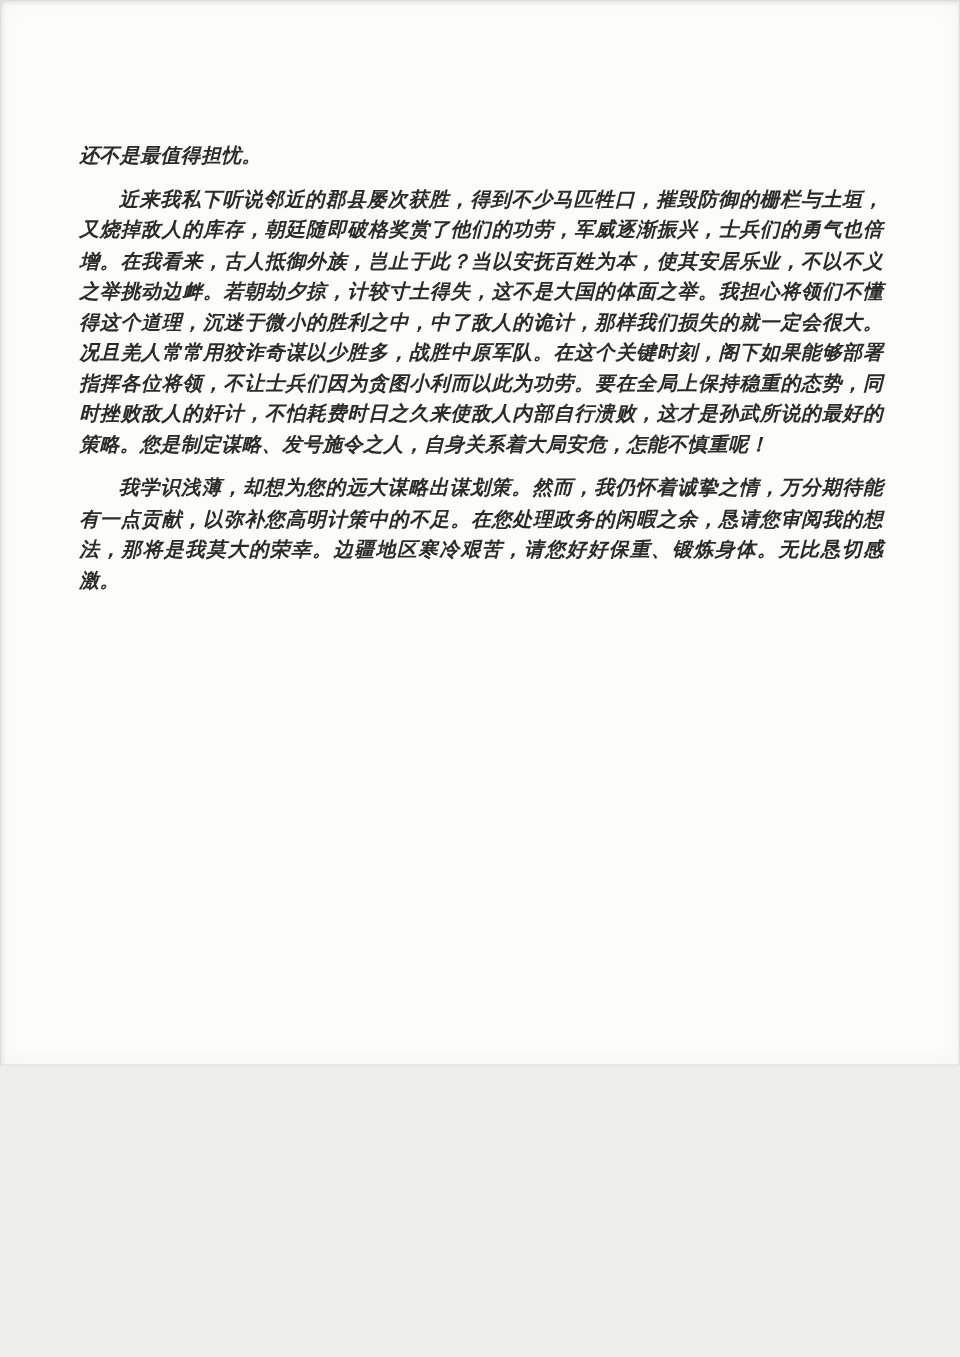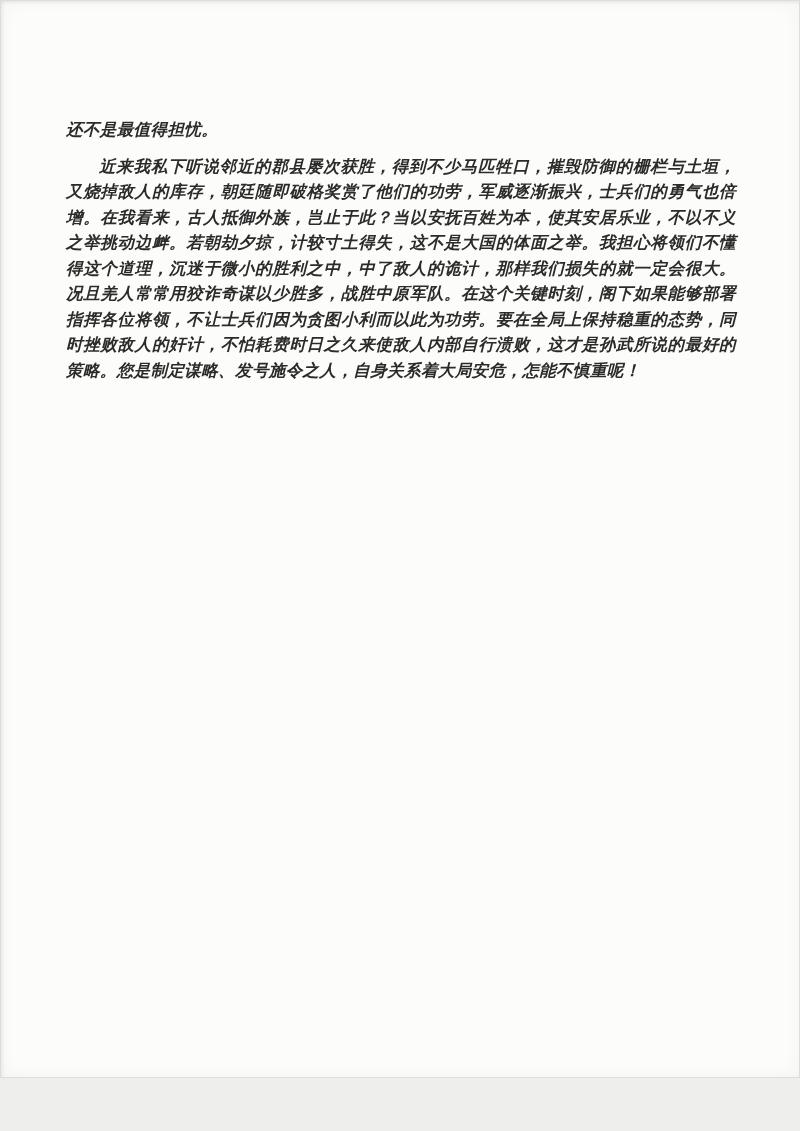--- a/index.html
+++ b/index.html
@@ -8,21 +8,21 @@
   }
   body {
     width: 800px;
     height: 1131px;
     background: #eeeeec;
     overflow: hidden;
   }
   .page {
     position: relative;
     width: 800px;
-    height: 1078px;
+    height: 888px;
     box-sizing: border-box;
     background: #fcfcfa;
     border: 1px solid #dddddb;
     box-shadow: inset 0 0 18px rgba(0,0,0,0.04);
     padding: 116px 63px 0 65px;
   }
   .para {
     font-family: "Liberation Serif", "DejaVu Serif", serif;
     font-style: italic;
     font-weight: 600;
@@ -55,13 +55,14 @@
 <body>
 
 <div class="page">
   <div class="scan-edge-top"></div>
   <div class="scan-edge-left"></div>
 
   <p class="para no-indent">还不是最值得担忧。</p>
 
   <p class="para">近来我私下听说邻近的郡县屡次获胜，得到不少马匹牲口，摧毁防御的栅栏与土垣，又烧掉敌人的库存，朝廷随即破格奖赏了他们的功劳，军威逐渐振兴，士兵们的勇气也倍增。在我看来，古人抵御外族，岂止于此？当以安抚百姓为本，使其安居乐业，不以不义之举挑动边衅。若朝劫夕掠，计较寸土得失，这不是大国的体面之举。我担心将领们不懂得这个道理，沉迷于微小的胜利之中，中了敌人的诡计，那样我们损失的就一定会很大。况且羌人常常用狡诈奇谋以少胜多，战胜中原军队。在这个关键时刻，阁下如果能够部署指挥各位将领，不让士兵们因为贪图小利而以此为功劳。要在全局上保持稳重的态势，同时挫败敌人的奸计，不怕耗费时日之久来使敌人内部自行溃败，这才是孙武所说的最好的策略。您是制定谋略、发号施令之人，自身关系着大局安危，怎能不慎重呢！</p>
 
+  <p class="para">我学识浅薄，却想为您的远大谋略出谋划策。然而，我仍怀着诚挚之情，万分期待能有一点贡献，以弥补您高明计策中的不足。在您处理政务的闲暇之余，恳请您审阅我的想法，那将是我莫大的荣幸。边疆地区寒冷艰苦，请您好好保重、锻炼身体。无比恳切感激。</p>
 </div>
 
 </body></html>

